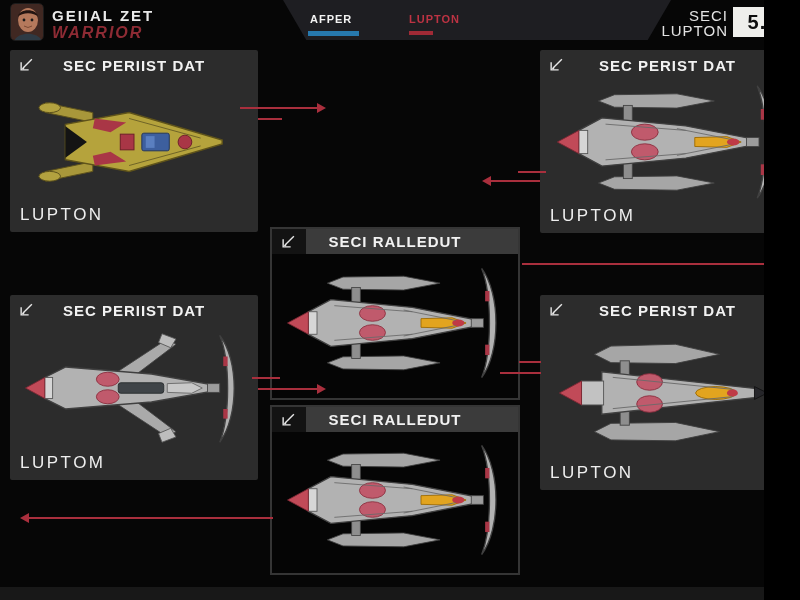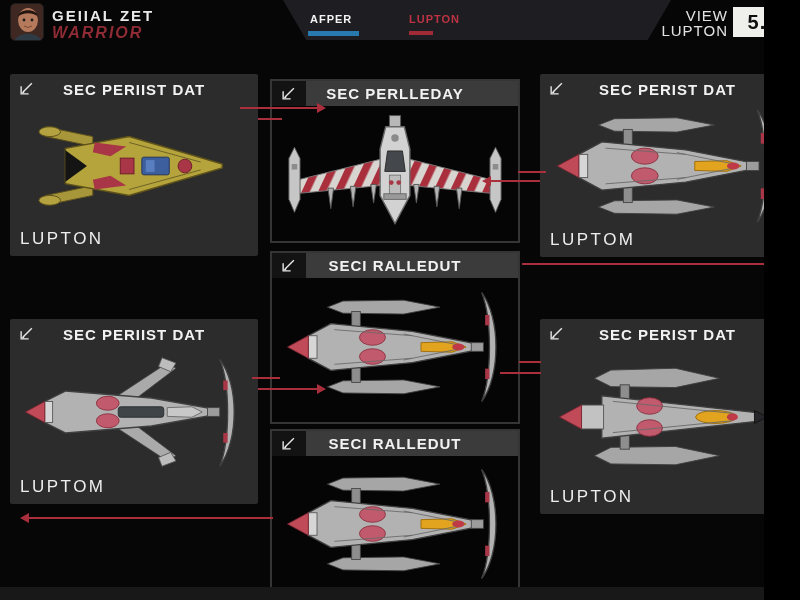--- a/index.html
+++ b/index.html
@@ -24,21 +24,21 @@
   .tab-underline.blue { left:308px; top:31px; width:51px; height:5px; background:#2779ae; }
   .tab-underline.red  { left:409px; top:31px; width:24px; height:4px; background:#a02a36; }
   .view-block { position:absolute; left:640px; top:8px; width:88px; text-align:right;
     z-index:3; cursor:pointer; }
   .view-block div { color:#e2e2e2; font-size:15px; letter-spacing:1px; line-height:15px; }
   .score-badge { position:absolute; left:733px; top:7px; width:60px; height:30px;
     background:#efefec; border-radius:0; color:#0e0e0e; font-size:20px; font-weight:bold;
     text-align:center; line-height:30px; z-index:3; letter-spacing:1px; }
 
   
-  .panel { position:absolute; z-index:1;margin-top:24px; }
+  .panel { position:absolute; z-index:1; }
   .panel.side { background:#2c2c2c; border-radius:2px; }
   .panel.center { background:#050505; border:2px solid #353535; }
   .panel-header { position:relative; height:27px; }
   .panel.center .panel-header { height:25px;
     background:linear-gradient(to right, #131313 0 34px, #3b3b3b 34px); }
   .panel-title { display:block; text-align:center; color:#f2f2f2; font-weight:bold;
     font-size:15px; letter-spacing:1px; padding-top:7px; }
   .panel.center .panel-title { padding-top:4px; }
   .edit-icon { position:absolute; left:9px; top:7px; width:15px; height:15px; cursor:pointer; }
   .panel.center .edit-icon { top:5px; }
@@ -194,21 +194,21 @@
   </div>
   <div class="user-line1">GEIIAL ZET</div>
   <div class="user-line2">WARRIOR</div>
 
   <div class="tab-label tab-afper">AFPER</div>
   <div class="tab-underline blue"></div>
   <div class="tab-label tab-length">LUPTON</div>
   <div class="tab-underline red"></div>
 
   <div class="view-block">
-    <div>VIEW</div>
+    <div>SECI</div>
     <div>LUPTON</div>
   </div>
   <div class="score-badge">5.9</div>
 
   <div class="panel side" style="left:10px;top:50px;width:248px;height:182px">
     <div class="panel-header">
       <span class="edit-icon">
         <svg width="15" height="15">
             <use href="#sym-edit" width="15" height="15"></use>
           </svg>
@@ -216,35 +216,20 @@
       <span class="panel-title">SEC PERIIST DAT</span>
     </div>
     <div class="ship-wrap">
       <svg width="196" height="118">
           <use href="#sym-ship-yellow" width="196" height="118"></use>
         </svg>
     </div>
     <div class="panel-footer">LUPTON</div>
   </div>
 
-  <div class="panel center" style="left:270px;top:55px;width:250px;height:164px">
-    <div class="panel-header">
-      <span class="edit-icon">
-        <svg width="15" height="15">
-            <use href="#sym-edit" width="15" height="15"></use>
-          </svg>
-      </span>
-      <span class="panel-title">SEC PERLLEDAY</span>
-    </div>
-    <div class="ship-wrap">
-      <svg width="242" height="121">
-          <use href="#sym-ship-striped" width="242" height="121"></use>
-        </svg>
-    </div>
-  </div>
 
   <div class="panel side" style="left:540px;top:50px;width:255px;height:183px">
     <div class="panel-header">
       <span class="edit-icon">
         <svg width="15" height="15">
             <use href="#sym-edit" width="15" height="15"></use>
           </svg>
       </span>
       <span class="panel-title">SEC PERIST DAT</span>
     </div>

